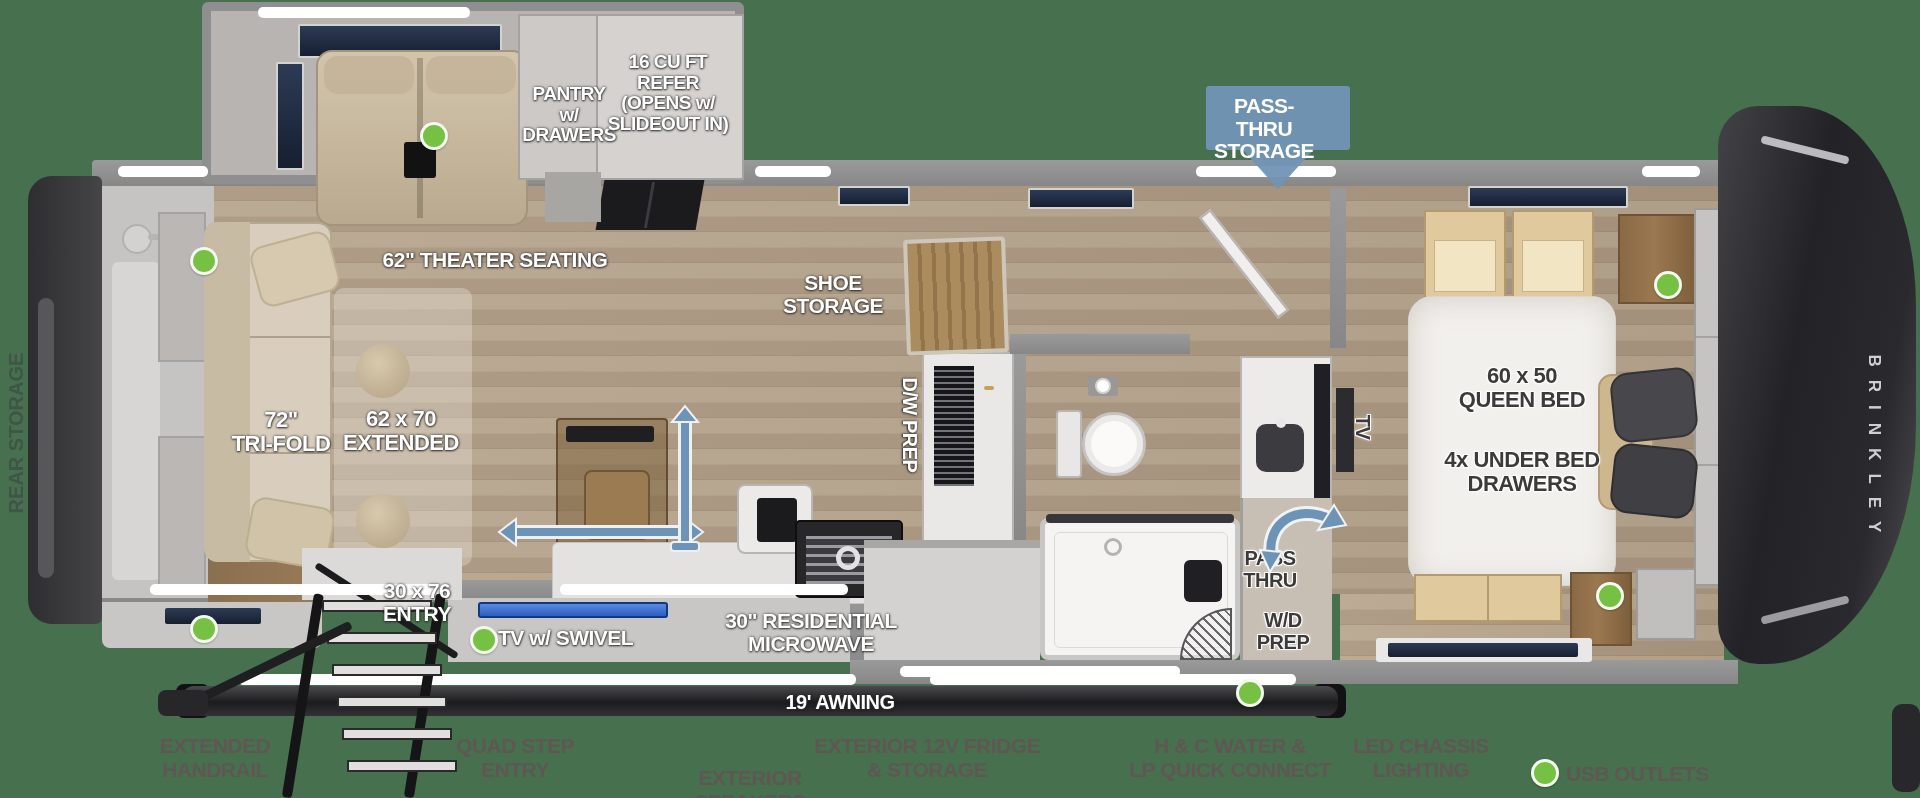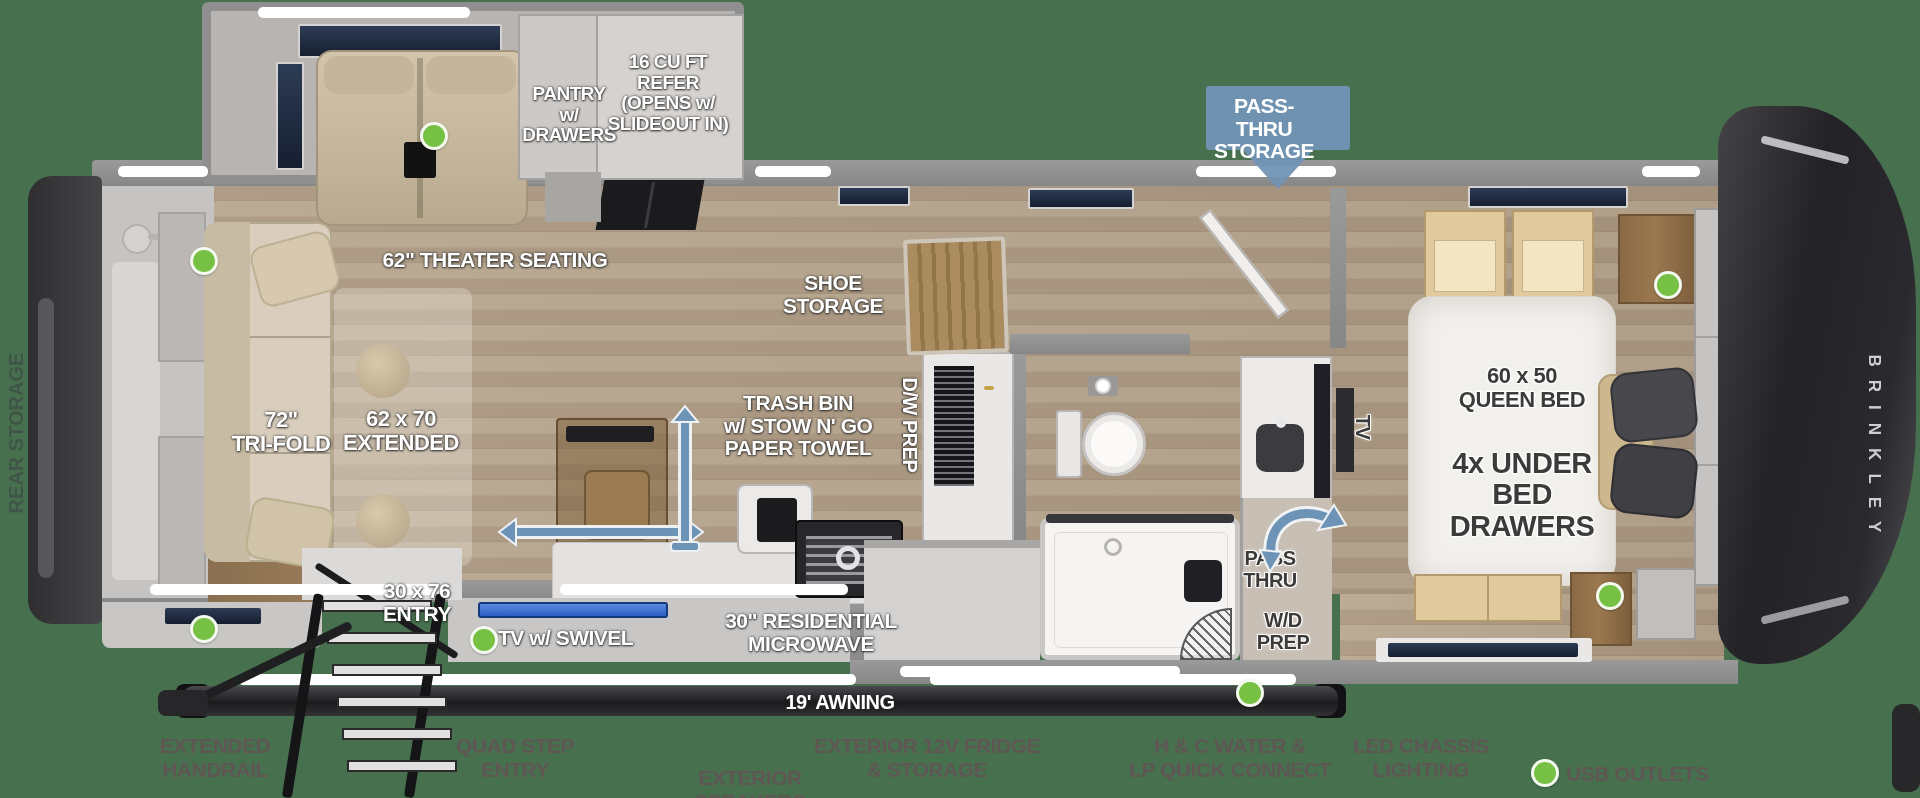--- a/index.html
+++ b/index.html
@@ -192,37 +192,34 @@
   <div class="abs flabel" style="left:594px;top:52px;width:148px;font-size:19px;">16 CU FT
 REFER
 (OPENS w/
 SLIDEOUT IN)</div>
   <div class="abs flabel" style="left:221px;top:408px;width:120px;font-size:22px;">72"
 TRI-FOLD</div>
   <div class="abs flabel" style="left:340px;top:407px;width:122px;font-size:22px;">62 x 70
 EXTENDED</div>
   <div class="abs flabel" style="left:770px;top:272px;width:126px;font-size:21px;">SHOE
 STORAGE</div>
-  <div class="abs flabel" style="left:702px;top:392px;width:192px;font-size:21px;">TRASH BIN
-w/ STOW N' GO
-PAPER TOWEL</div>
   <div class="abs flabel" style="left:355px;top:580px;width:124px;font-size:21px;">30 x 76
 ENTRY</div>
   <div class="abs flabel" style="left:498px;top:627px;width:170px;font-size:21px;text-align:left;">TV w/ SWIVEL</div>
   <div class="abs flabel" style="left:716px;top:610px;width:190px;font-size:21px;">30" RESIDENTIAL
 MICROWAVE</div>
   <div class="abs flabel" style="left:845px;top:412px;width:124px;height:26px;font-size:20px;transform:rotate(90deg);">D/W PREP</div>
   <div class="abs dlabel" style="left:1232px;top:548px;width:76px;font-size:20px;">PASS
 THRU</div>
   <div class="abs dlabel" style="left:1240px;top:610px;width:86px;font-size:20px;">W/D
 PREP</div>
   <div class="abs dlabel" style="left:1330px;top:414px;width:60px;height:26px;font-size:20px;transform:rotate(90deg);">TV</div>
   <div class="abs dlabel" style="left:1430px;top:364px;width:184px;font-size:22px;">60 x 50
 QUEEN BED</div>
-  <div class="abs dlabel" style="left:1430px;top:448px;width:184px;font-size:29px;">4x UNDER BED
+  <div class="abs dlabel" style="left:1430px;top:448px;width:184px;font-size:22px;">4x UNDER BED
 DRAWERS</div>
 
   <svg class="abs" style="left:496px;top:514px;" width="210" height="36" viewBox="0 0 210 36">
     <path d="M18 18 H192" stroke="#eef1f4" stroke-width="14" stroke-linecap="round" fill="none"></path>
     <path d="M18 18 H192" stroke="#6d93b6" stroke-width="8" fill="none"></path>
     <path d="M20 5 L3 18 L20 31 Z" fill="#6d93b6" stroke="#eef1f4" stroke-width="2"></path>
     <path d="M190 5 L207 18 L190 31 Z" fill="#6d93b6" stroke="#eef1f4" stroke-width="2"></path>
   </svg>
   <svg class="abs" style="left:666px;top:404px;" width="38" height="152" viewBox="0 0 38 152">
     <path d="M19 16 V138" stroke="#eef1f4" stroke-width="14" stroke-linecap="round" fill="none"></path>

